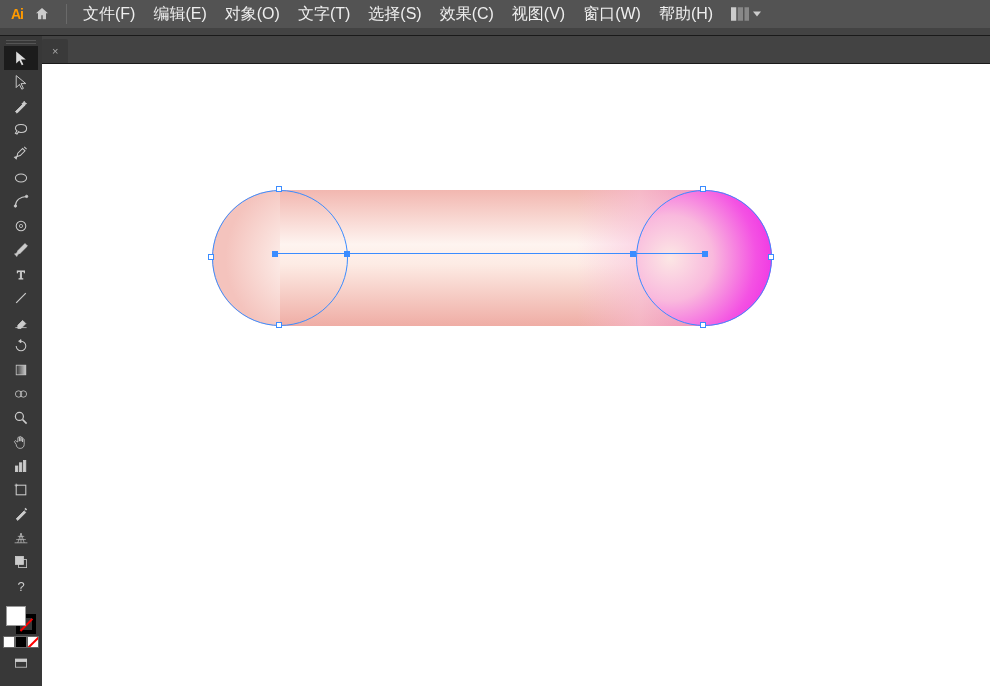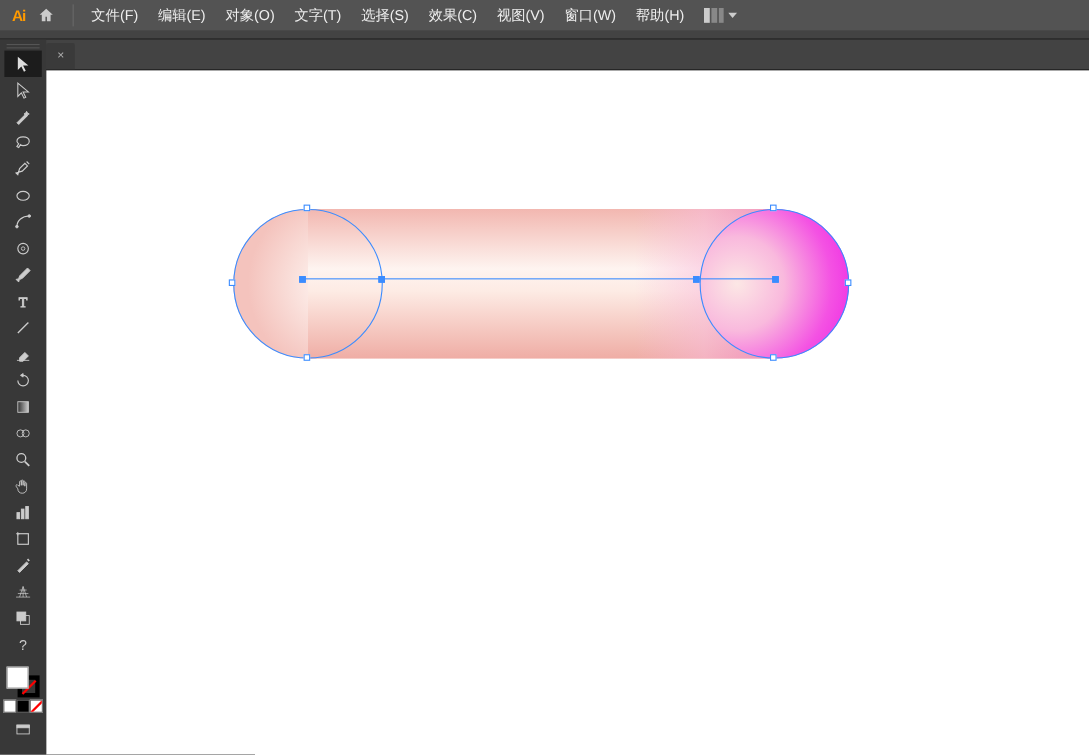--- a/index.html
+++ b/index.html
@@ -2,21 +2,21 @@
 <html><head>
 <meta charset="utf-8">
 <style>
 *{margin:0;padding:0;box-sizing:border-box;user-select:none}
 body{width:990px;height:686px;background:#2c2c2c;font-family:"Microsoft YaHei",sans-serif;font-size:12px;color:#ddd;overflow:hidden;position:relative}
 .top-bar{height:28px;background:#535353;display:flex;align-items:center;padding:0 6px;gap:2px}
 .ai-logo{width:22px;height:22px;display:flex;align-items:center;justify-content:center;color:#ff9a00;font-weight:bold;font-size:14px;letter-spacing:-1px}
 .home-icon{width:24px;height:24px;display:flex;align-items:center;justify-content:center;margin-right:4px;cursor:pointer}
 .home-icon svg{width:16px;height:16px;fill:#ccc}
 .menu-sep{width:1px;height:20px;background:#6a6a6a;margin:0 6px}
-.menu-item{padding:4px 8px;cursor:pointer;color:#eee;font-size:13px}
+.menu-item{padding:4px 8px;cursor:pointer;color:#eee;font-size:16px}
 .panel-toggle{margin-left:8px;display:flex;align-items:center;gap:4px;cursor:pointer}
 .panel-toggle svg{width:18px;height:14px;fill:#ccc}
 .second-bar{height:8px;background:#434343;border-bottom:1px solid #1a1a1a}
 .tab-bar{height:28px;background:#434343;display:flex;align-items:flex-end;padding-left:42px;border-bottom:1px solid #1a1a1a}
 .tab{height:24px;background:#3a3a3a;display:flex;align-items:center;padding:0 10px;gap:10px;font-size:12px;color:#ccc;border-radius:2px 2px 0 0}
 .tab-close{font-size:11px;color:#aaa;cursor:pointer}
 .main{display:flex;height:calc(100% - 64px);position:relative}
 .toolbar{width:42px;background:#383838;display:flex;flex-direction:column;align-items:center;padding-top:2px;position:absolute;left:0;top:36px;height:calc(100% - 36px);z-index:10}
 .tool-handle{width:42px;height:8px;display:flex;align-items:center;justify-content:center;cursor:move}
 .tool-handle::before{content:"";width:30px;height:2px;border-top:1px solid #555;border-bottom:1px solid #555}

